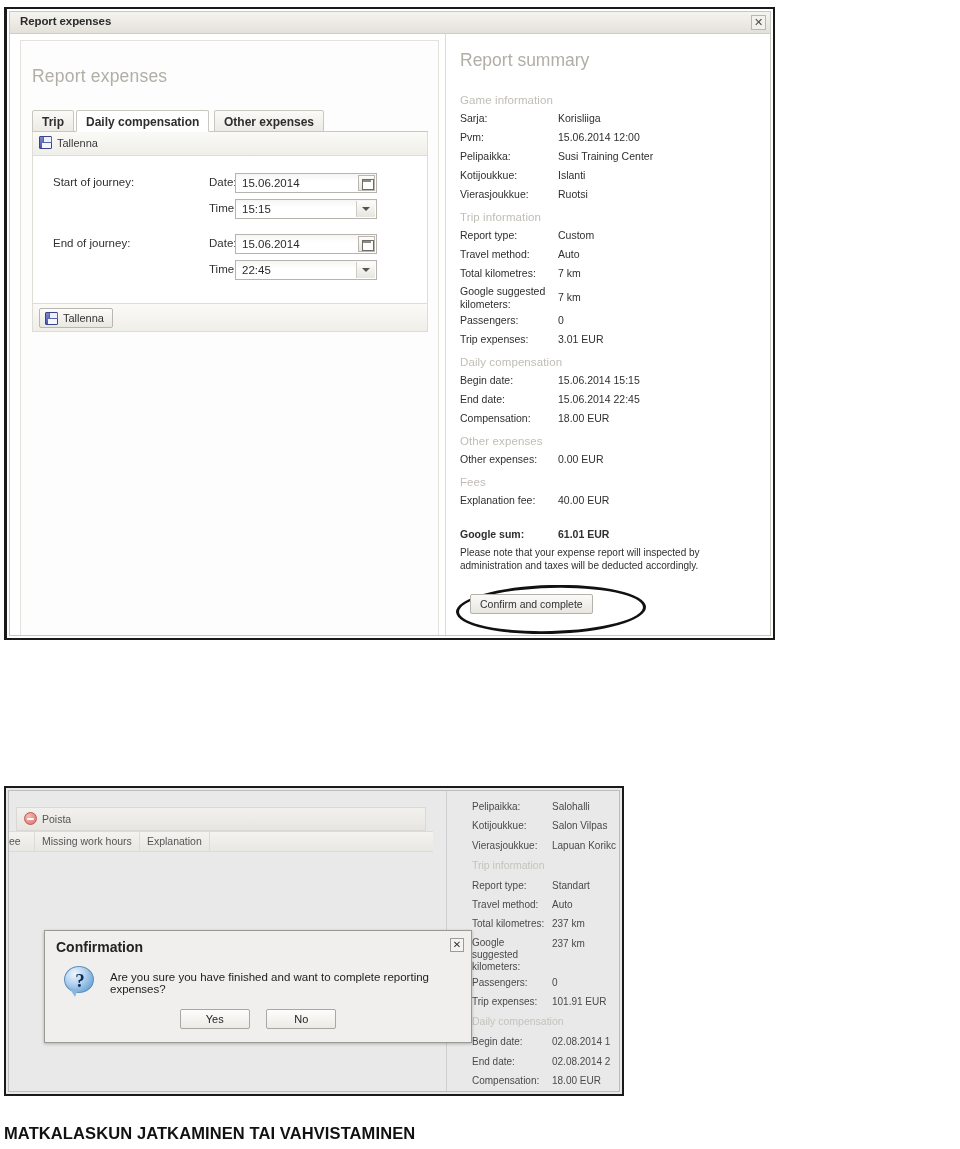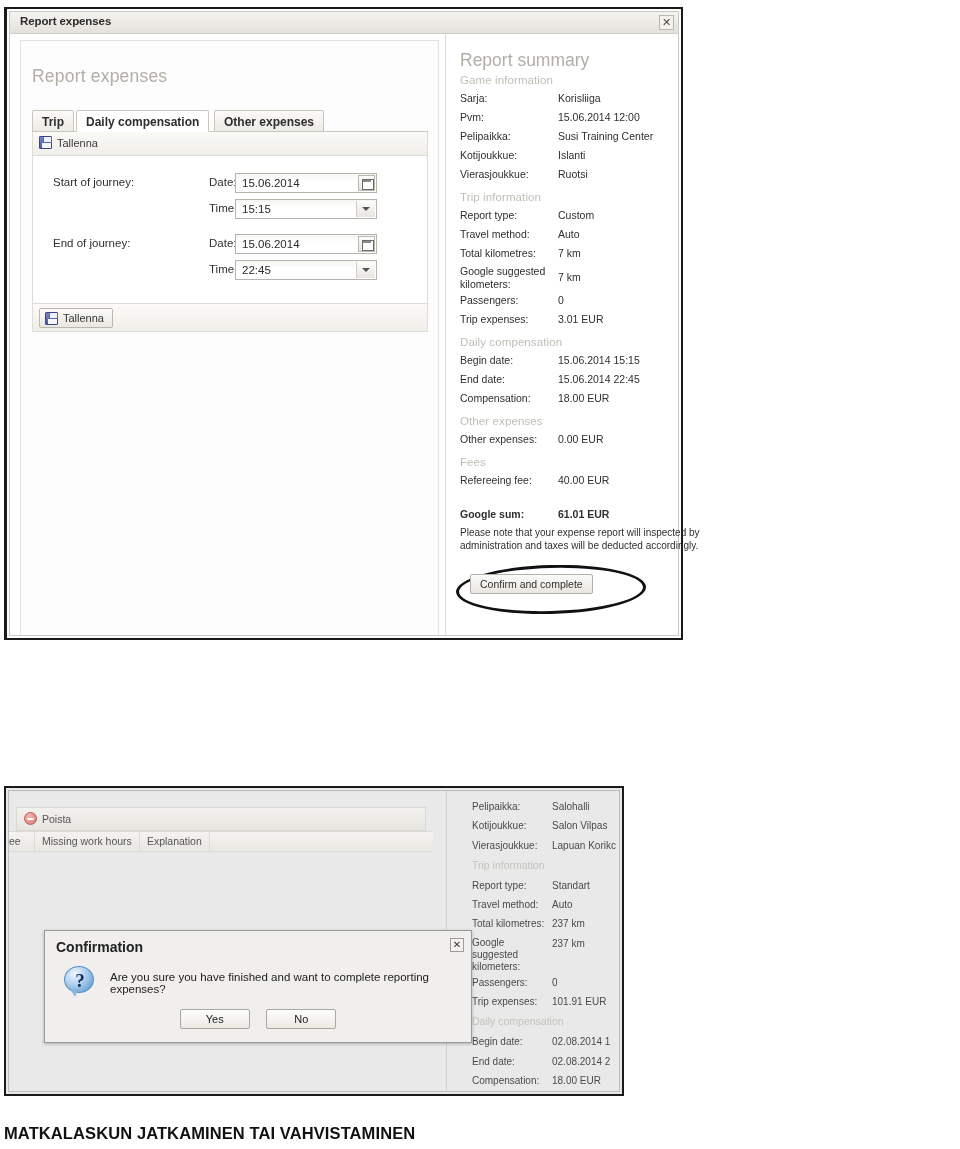--- a/index.html
+++ b/index.html
@@ -9,21 +9,21 @@
     background: #ffffff;
     font-family: "Liberation Sans", sans-serif;
     overflow: hidden;
   }
   .page { position: relative; width: 960px; height: 1149px; background:#fff; }
 
   
   .shot1 {
     position: absolute;
     left: 4px; top: 7px;
-    width: 679px; height: 633px;
+    width: 771px; height: 633px;
     background: #ffffff;
     border: 2px solid #1a1a1a;
     border-left: 3px solid #1a1a1a;
   }
   .shot1-inner {
     position: absolute; inset: 2px;
     border: 1px solid #c8c8c0;
     background:#fff;
   }
   .win-titlebar {
@@ -151,21 +151,21 @@
     background: linear-gradient(to bottom,#fcfcfa,#e9e7e1);
     font-size: 11px; color:#333;
   }
 
   
   .right-pane { position: relative; flex: 1; padding: 0; }
   .sum-title {
     position:absolute; left: 14px; top: 16px;
     font-size: 17.5px; color:#b1aea6;
   }
-  .sum-list { position:absolute; left: 14px; top: 40px; right: 8px; }
+  .sum-list { position:absolute; left: 14px; top: 60px; right: 8px; }
   .sec-head {
     font-size: 11.5px; color: #c0bdb5; margin: 7px 0 3px 0; letter-spacing: .1px;
   }
   .sec-head.first { margin-top: 0; }
   .sum-row { display: flex; font-size: 10.5px; color: #2f2f2f; line-height: 19px; }
   .sum-k { width: 98px; flex: none; color:#2f2f2f; }
   .sum-v { color:#2f2f2f; }
   .sum-row.multi .sum-k { line-height: 13px; padding-top: 2px; }
   .sum-row.multi { align-items: center; }
   .sum-row.total { font-weight: bold; margin-top: 14px; line-height: 20px; }
@@ -460,21 +460,21 @@
             </div>
 
             <div class="sec-head">Other expenses</div>
             <div class="sum-row">
               <span class="sum-k">Other expenses:</span>
               <span class="sum-v">0.00 EUR</span>
             </div>
 
             <div class="sec-head">Fees</div>
             <div class="sum-row">
-              <span class="sum-k">Refereeing fee:</span>
+              <span class="sum-k">Explanation fee:</span>
               <span class="sum-v">40.00 EUR</span>
             </div>
 
             <div class="sum-row total">
               <span class="sum-k">Google sum:</span>
               <span class="sum-v">61.01 EUR</span>
             </div>
 
             <div class="sum-note">Please note that your expense report will inspected by administration and taxes will be deducted accordingly.</div>
 

